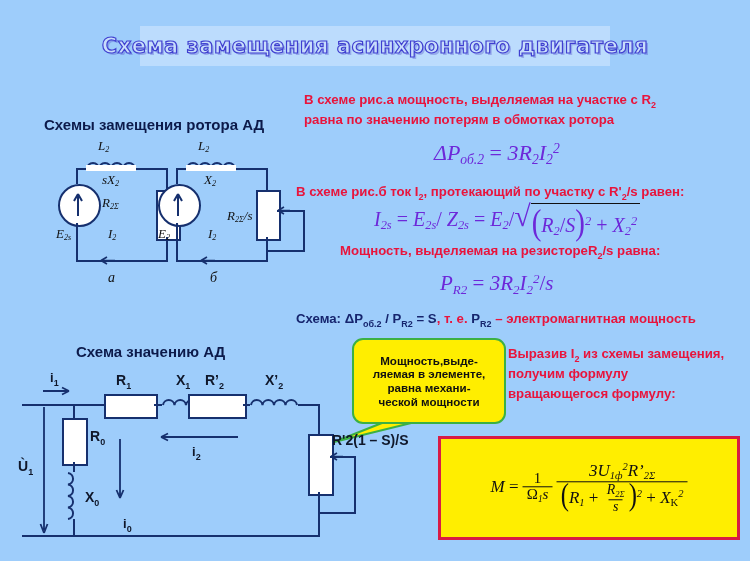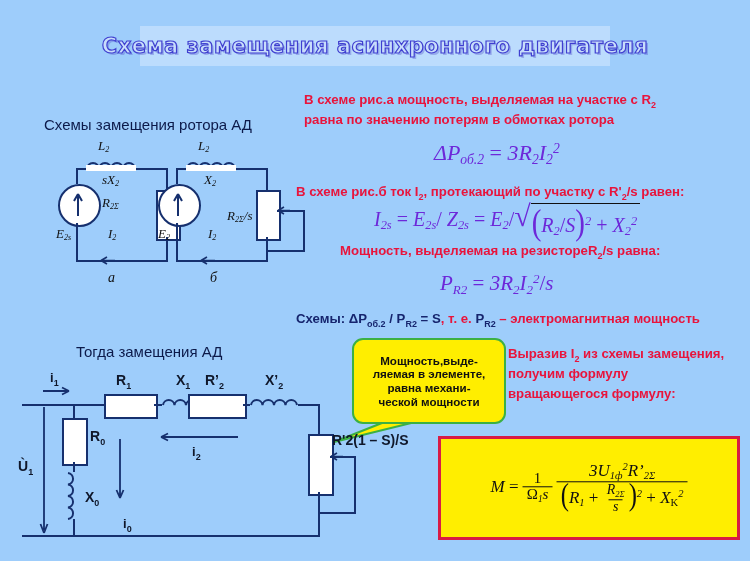--- a/index.html
+++ b/index.html
@@ -22,21 +22,21 @@
     color:#c8ddfb;
     -webkit-text-stroke:1.2px #3f3fd0;
     letter-spacing:0.5px;
     white-space:nowrap;
     text-shadow:2px 2px 0 rgba(80,80,200,.35);
     font-family:"DejaVu Sans", sans-serif;
   }
 
   
   .head{
-    font-size:15px;font-weight:normal;color:#0c1a4a;white-space:nowrap;
+    font-size:15px;font-weight:bold;color:#0c1a4a;white-space:nowrap;
   }
 
   
   .redline{
     font-size:13.2px;font-weight:bold;color:#e8143c;white-space:nowrap;
     font-family:"Liberation Sans", sans-serif;
   }
   .navy{color:#16256e;}
   .sub{font-size:9px;vertical-align:sub;}
 
@@ -195,24 +195,24 @@
 
 <div class="abs redline" style="left:340px;top:243px;">
   Мощность, выделяемая на резистореR<span class="sub">2</span>/s равна:
 </div>
 
 <div class="abs math" style="left:440px;top:271px;font-size:21px;">
   P<span class="msub">R2</span> <span class="upr">=</span> 3R<span class="msub">2</span>I<span class="msub">2</span><span class="msup">2</span><span class="upr">/</span>s
 </div>
 
 <div class="abs redline" style="left:296px;top:311px;">
-  <span class="navy">Схемы:</span> <span class="navy">ΔP<span class="sub">об.2</span> / P<span class="sub">R2</span> = S</span>, т. е. <span class="navy">P<span class="sub">R2</span></span> – электромагнитная мощность
-</div>
-
-<div class="abs head" style="left:76px;top:343px;">Тогда замещения АД</div>
+  <span class="navy">Схема:</span> <span class="navy">ΔP<span class="sub">об.2</span> / P<span class="sub">R2</span> = S</span>, т. е. <span class="navy">P<span class="sub">R2</span></span> – электромагнитная мощность
+</div>
+
+<div class="abs head" style="left:76px;top:343px;">Схема значению АД</div>
 
 <svg class="abs" style="left:330px;top:400px;" width="120" height="45">
   <polygon points="105,2 118,14 4,42" fill="#ffee00" stroke="#3cb043" stroke-width="2"></polygon>
 </svg>
 <div class="abs" id="callout">
   <div>Мощность,выде-</div>
   <div>ляемая в элементе,</div>
   <div>равна механи-</div>
   <div>ческой мощности</div>
 </div>

